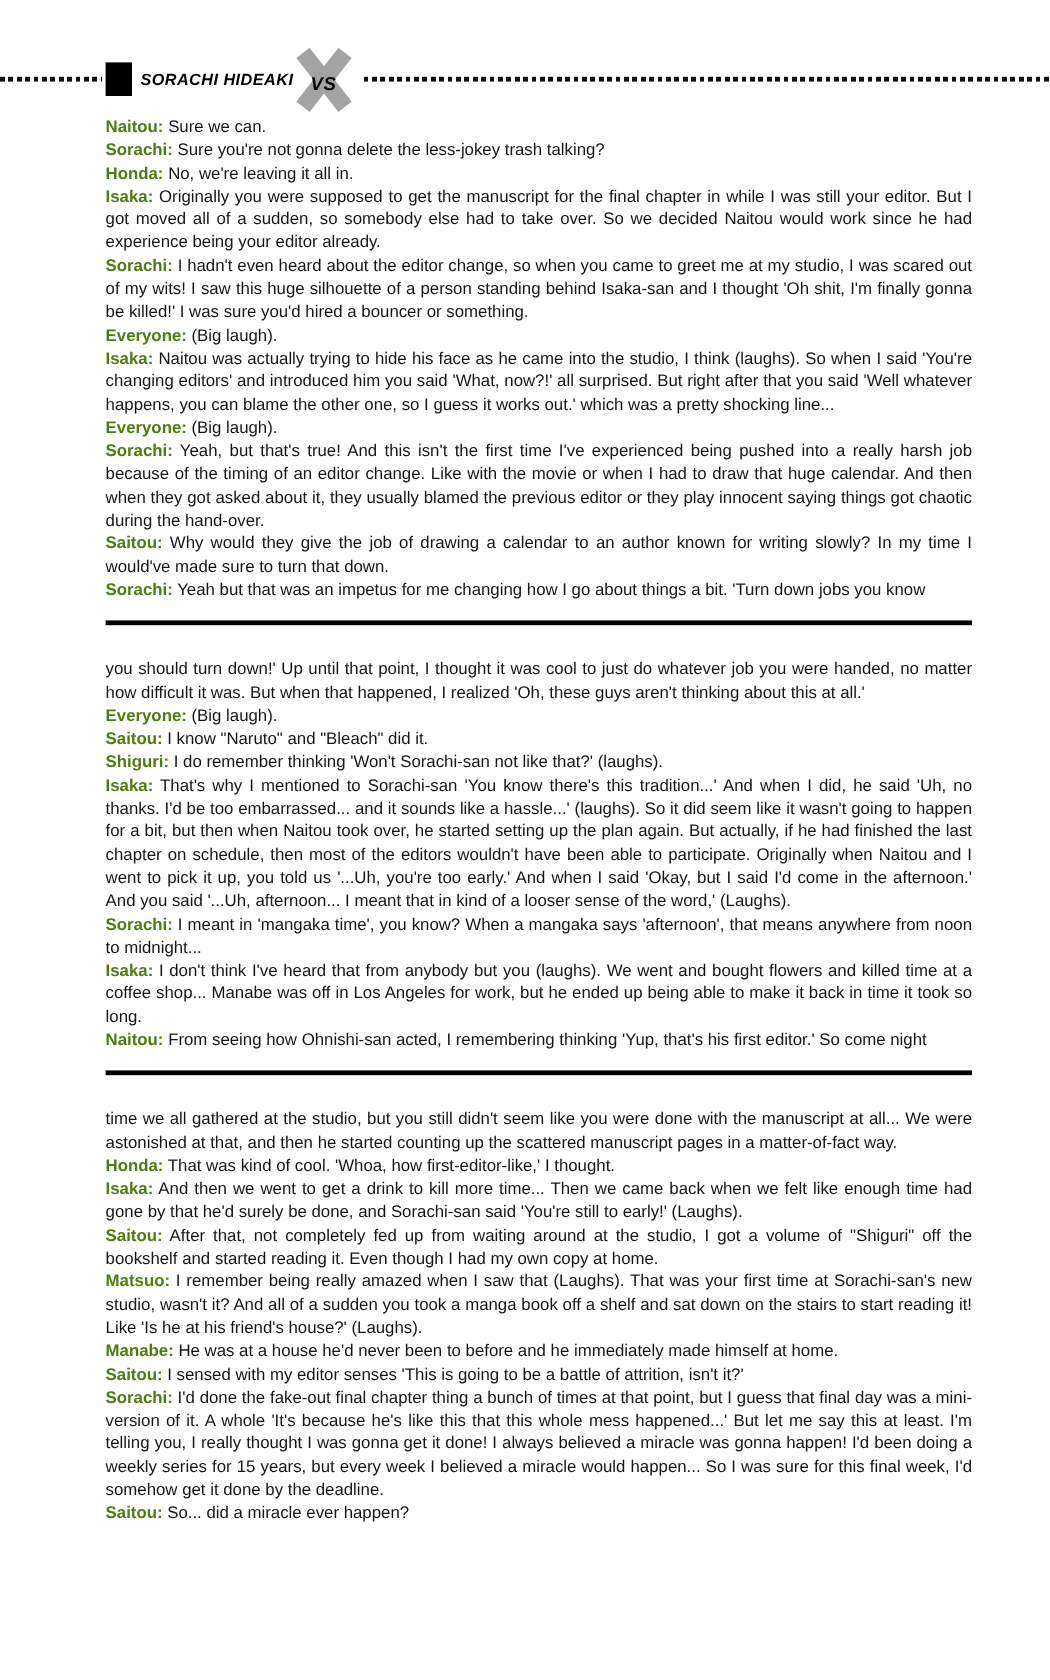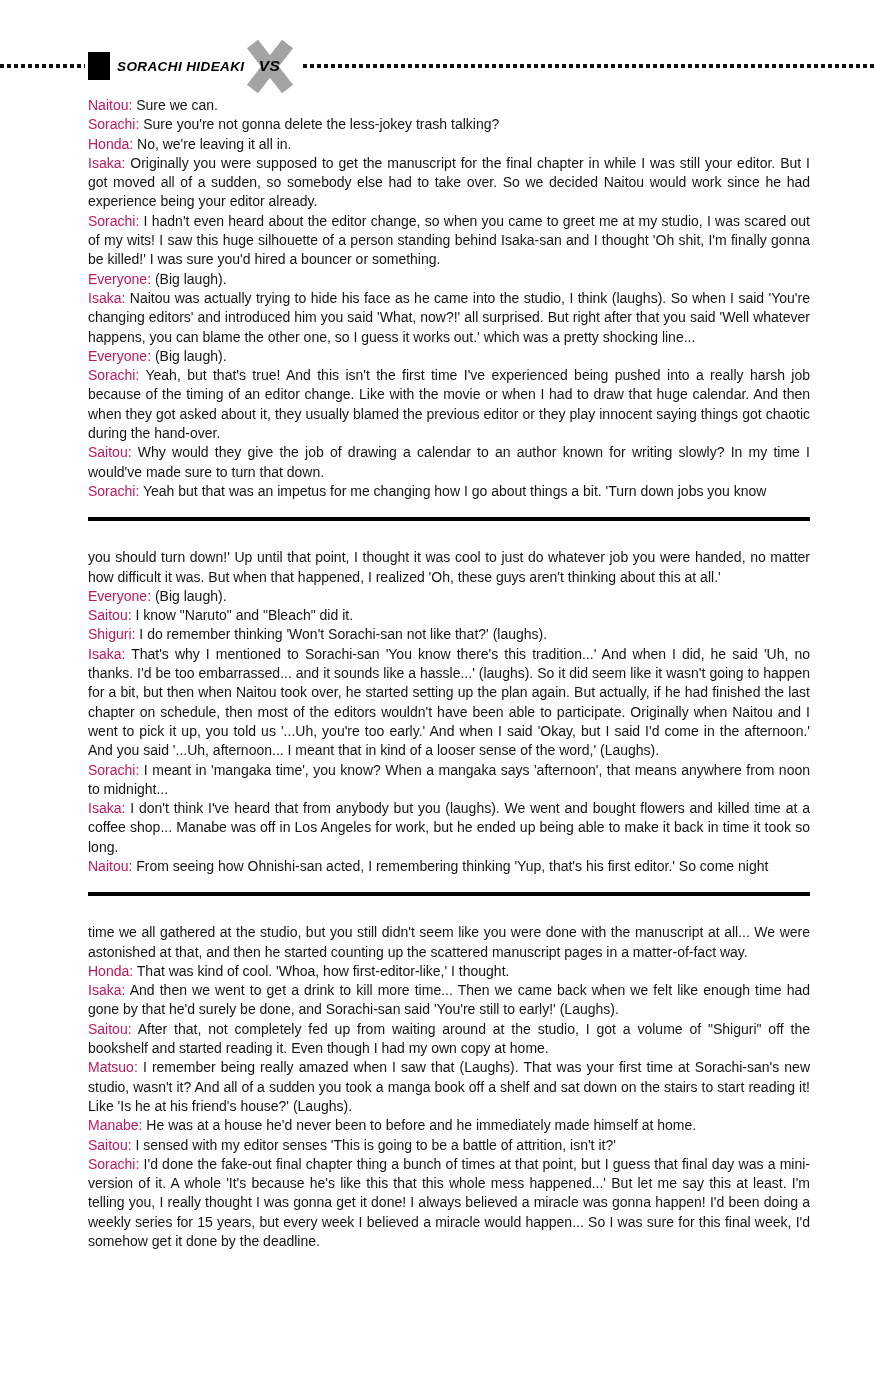--- a/index.html
+++ b/index.html
@@ -43,21 +43,21 @@
     font-size: 13.5px;
     font-weight: 700;
     letter-spacing: 0.4px;
     color: #000;
     text-transform: uppercase;
     font-style: italic;
   }
   .vs-wrap {
     position: relative;
     display: inline-flex;
-    align-items: center;
+    align-items: flex-end;
     justify-content: center;
     width: 46px;
     height: 28px;
     margin: 0 2px;
   }
   .x-mark {
     position: absolute;
     left: 50%;
     top: 50%;
     width: 0;
@@ -86,21 +86,21 @@
   
   .content {
     padding: 12px 65px 0 88px;
   }
   .block p {
     font-size: 14px;
     line-height: 19.3px;
     text-align: justify;
     color: #141414;
   }
-  .block .speaker { font-weight: 400; color: #be185d; }
+  .block .speaker { font-weight: 700; color: #4d7c0f; }
   .divider {
     border: none;
     height: 4px;
     background: #000;
     margin: 16px 0 27px 0;
   }
 </style>
 </head>
 <body>
 
@@ -147,16 +147,17 @@
       <hr class="divider">
       <section class="block">
         <p>time we all gathered at the studio, but you still didn't seem like you were done with the manuscript at all... We were astonished at that, and then he started counting up the scattered manuscript pages in a matter-of-fact way.</p>
         <p><span class="speaker">Honda:</span> That was kind of cool. 'Whoa, how first-editor-like,' I thought.</p>
         <p><span class="speaker">Isaka:</span> And then we went to get a drink to kill more time... Then we came back when we felt like enough time had gone by that he'd surely be done, and Sorachi-san said 'You're still to early!' (Laughs).</p>
         <p><span class="speaker">Saitou:</span> After that, not completely fed up from waiting around at the studio, I got a volume of "Shiguri" off the bookshelf and started reading it. Even though I had my own copy at home.</p>
         <p><span class="speaker">Matsuo:</span> I remember being really amazed when I saw that (Laughs). That was your first time at Sorachi-san's new studio, wasn't it? And all of a sudden you took a manga book off a shelf and sat down on the stairs to start reading it! Like 'Is he at his friend's house?' (Laughs).</p>
         <p><span class="speaker">Manabe:</span> He was at a house he'd never been to before and he immediately made himself at home.</p>
         <p><span class="speaker">Saitou:</span> I sensed with my editor senses 'This is going to be a battle of attrition, isn't it?'</p>
         <p><span class="speaker">Sorachi:</span> I'd done the fake-out final chapter thing a bunch of times at that point, but I guess that final day was a mini-version of it. A whole 'It's because he's like this that this whole mess happened...' But let me say this at least. I'm telling you, I really thought I was gonna get it done! I always believed a miracle was gonna happen! I'd been doing a weekly series for 15 years, but every week I believed a miracle would happen... So I was sure for this final week, I'd somehow get it done by the deadline.</p>
+        <p><span class="speaker">Saitou:</span> So... did a miracle ever happen?</p>
       </section>
     </div>
 
 </div>
 
 </body></html>

